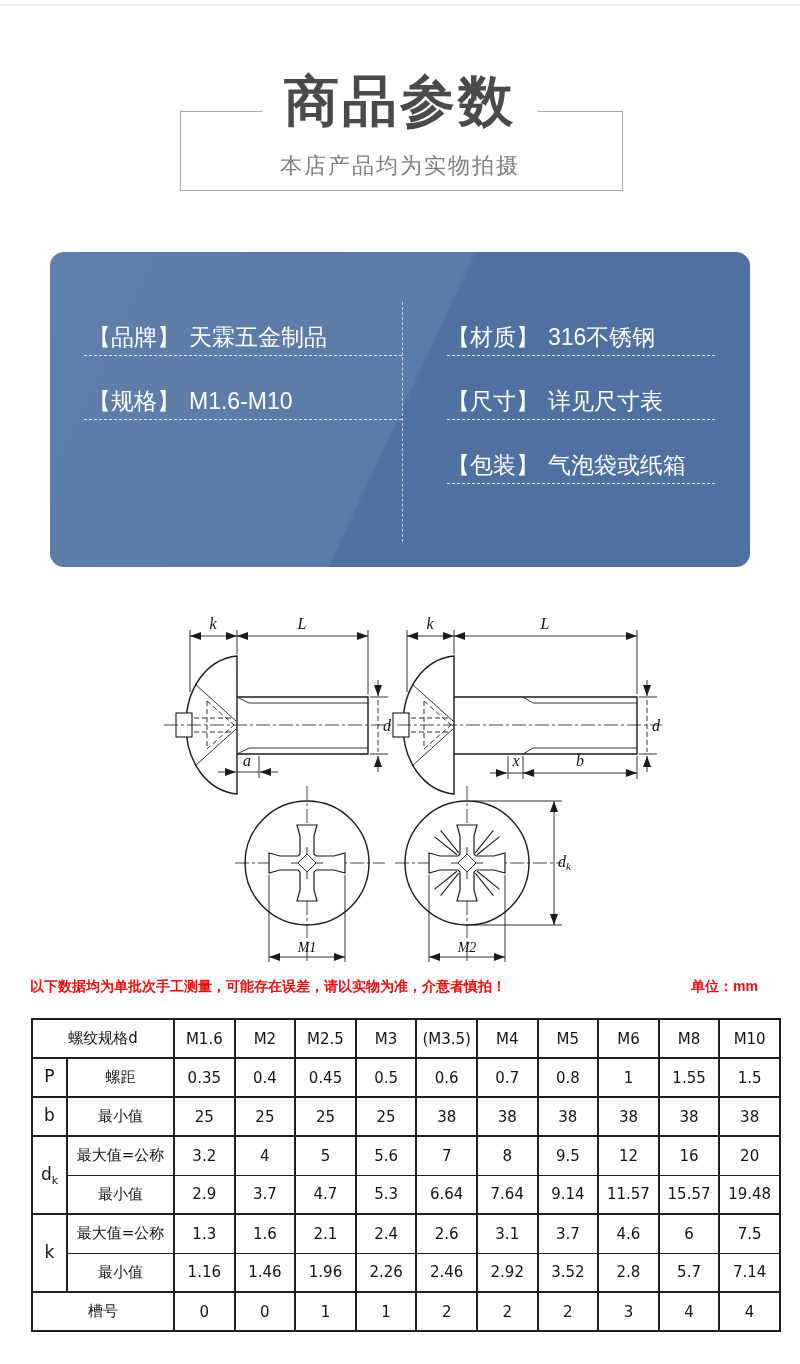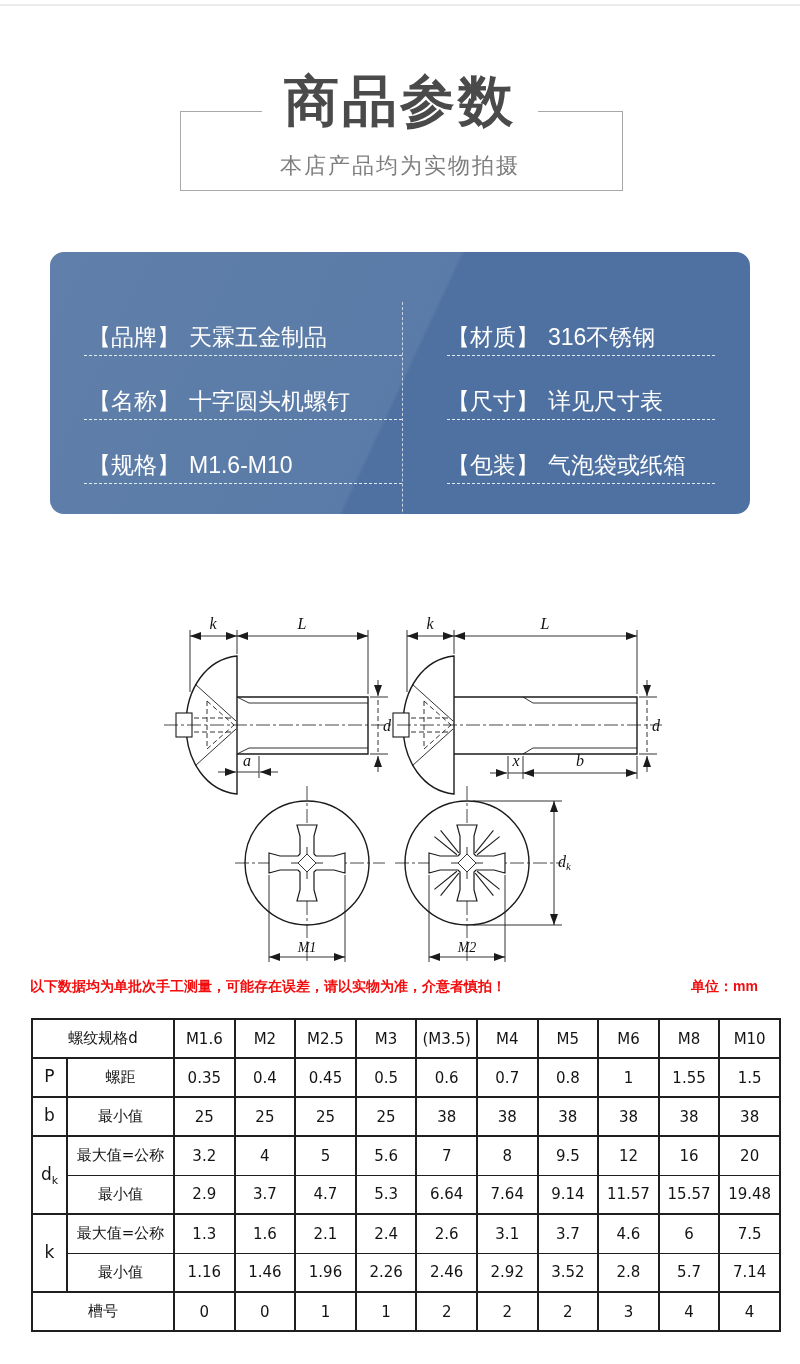--- a/index.html
+++ b/index.html
@@ -9,21 +9,21 @@
 
   
   .title-box{position:absolute;left:180px;top:107px;width:441px;height:78px;border:1px solid #a8a8a8;}
   .main-title{position:absolute;top:68px;left:50%;transform:translateX(-50%);background:#fff;
               padding:0 22px;font-size:55px;line-height:58px;font-weight:600;color:#4a4a4a;
               letter-spacing:3px;white-space:nowrap;z-index:2;}
   .subtitle{position:absolute;top:147px;left:0;right:0;text-align:center;font-size:22px;
             color:#7e7e7e;letter-spacing:2px;z-index:2;}
 
   
-  .card{position:absolute;left:50px;top:248px;width:700px;height:262px;border-radius:14px;background:#4e71a1;}
+  .card{position:absolute;left:50px;top:248px;width:700px;height:315px;border-radius:14px;background:#4e71a1;}
   .card::before{content:"";position:absolute;inset:0;border-radius:14px;
     background:linear-gradient(295deg, rgba(255,255,255,0) 0%, rgba(255,255,255,0) 49.5%,
                rgba(255,255,255,0.07) 50%, rgba(255,255,255,0.10) 100%);}
   .card-col{position:absolute;top:70px;}
   .col-left{left:34px;width:318px;}
   .col-right{left:397px;width:268px;}
   .card-item{font-size:23px;line-height:30px;color:#fff;padding:0 0 3px 4px;
              border-bottom:1px dashed rgba(255,255,255,0.85);margin-bottom:30px;white-space:nowrap;}
   .col-right .card-item{padding-left:0;}
   .card-item .lab{margin-right:9px;}
@@ -68,23 +68,20 @@
   <div class="top-line"></div>
 
   <div class="title-box"></div>
   <div class="main-title">商品参数</div>
   <div class="subtitle">本店产品均为实物拍摄</div>
 
   <div class="card" style="background: rgb(78, 113, 161);">
     <div class="card-col col-left">
       <div class="card-item">
         <span class="lab">【品牌】</span><span class="val">天霖五金制品</span>
-      </div>
-      <div class="card-item">
-        <span class="lab">【名称】</span><span class="val">十字圆头机螺钉</span>
       </div>
       <div class="card-item">
         <span class="lab">【规格】</span><span class="val">M1.6-M10</span>
       </div>
     </div>
     <div class="card-divider"></div>
     <div class="card-col col-right">
       <div class="card-item">
         <span class="lab">【材质】</span><span class="val">316不锈钢</span>
       </div>

